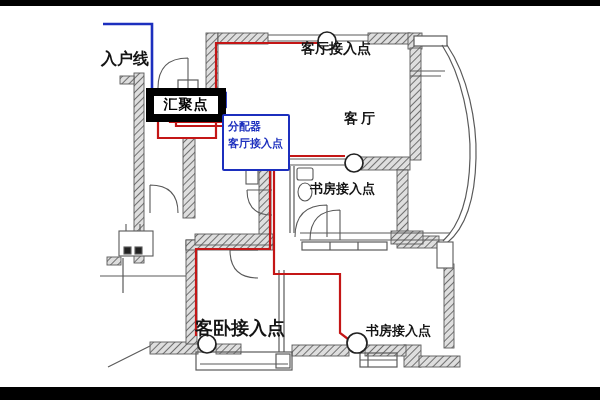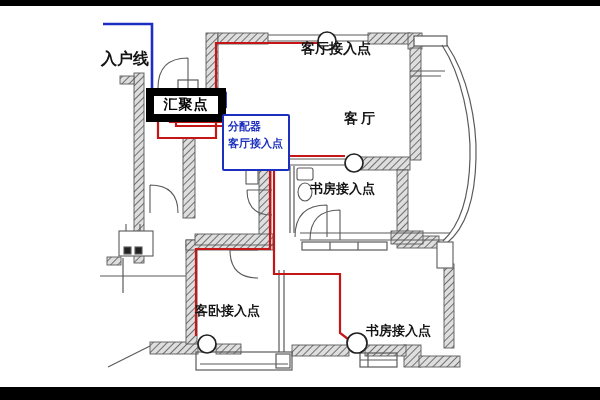--- a/index.html
+++ b/index.html
@@ -9,21 +9,21 @@
   }
   .bar{position:absolute;left:0;width:600px;background:#000;}
   #bar-top{top:0;height:6px;}
   #bar-bottom{top:387px;height:13px;}
   #plan-svg{position:absolute;left:0;top:0;}
   .lbl{position:absolute;color:#141414;font-weight:bold;white-space:nowrap;}
   #lbl-incoming{left:101px;top:29px;font-size:16px;margin-top:20px;}
   #lbl-living-ap{left:301px;top:40px;font-size:14px;}
   #lbl-living{left:344px;top:110px;font-size:14px;letter-spacing:3px;}
   #lbl-study-ap{left:310px;top:180px;font-size:13px;}
-  #lbl-guest-ap{left:195px;top:302px;font-size:13px;}
+  #lbl-guest-ap{left:195px;top:316px;font-size:18px;}
   #lbl-master-ap{left:366px;top:322px;font-size:13px;}
   #hub-box{
     position:absolute;left:146px;top:88px;width:64px;height:18px;
     background:#fff;border:8px solid #000000;
     display:flex;align-items:center;justify-content:center;
     font-size:14px;font-weight:bold;color:#000;letter-spacing:1px;z-index:4;
   }
   #callout{
     position:absolute;left:222px;top:70px;background:#fff;
     border:2px solid #1c2fbe;color:#1c2fbe;

